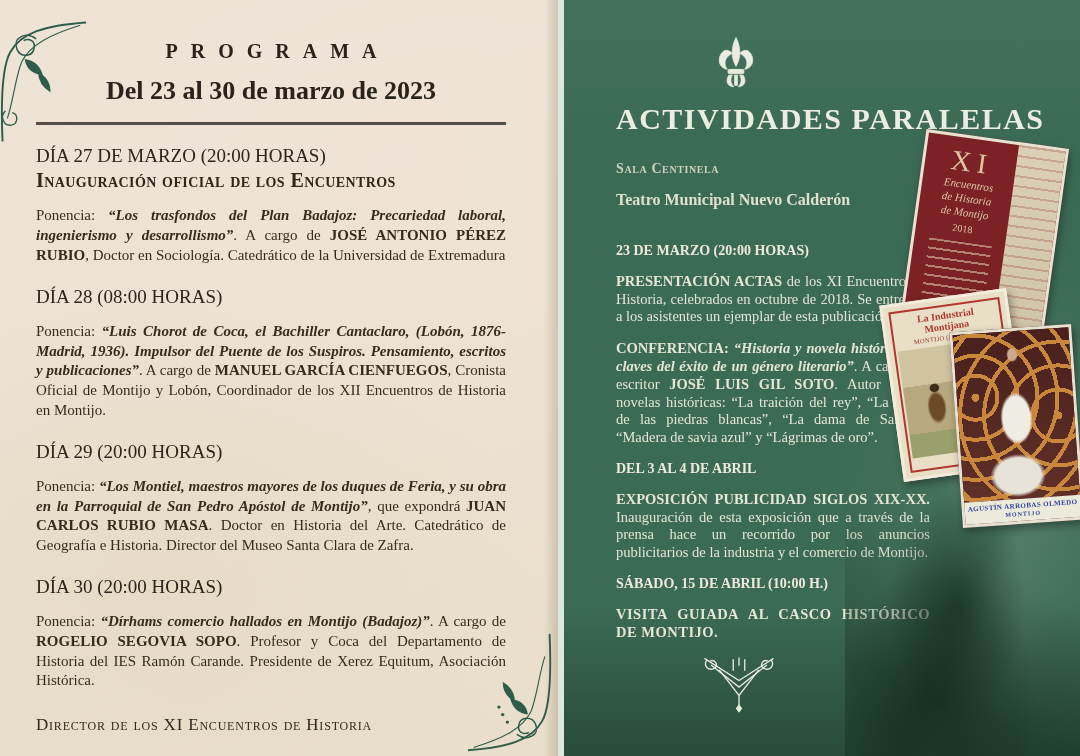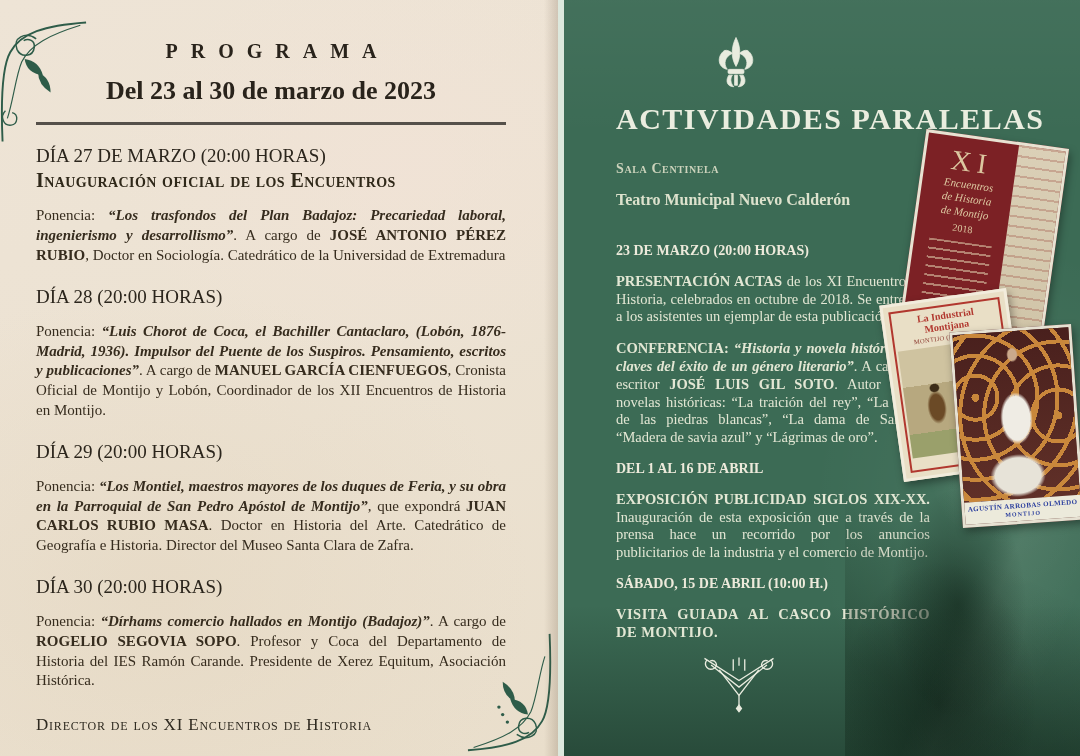--- a/index.html
+++ b/index.html
@@ -135,21 +135,21 @@
         <div class="pl-rule"></div>
       </header>
 
       <article class="day">
         <div class="day-h">DÍA 27 DE MARZO (20:00 HORAS)</div>
         <div class="day-sub">Inauguración oficial de los Encuentros</div>
         <p class="day-p"><span class="sg">Ponencia: </span><span class="sg bi">“Los trasfondos del Plan Badajoz: Precariedad laboral, ingenierismo y desarrollismo”</span><span class="sg">. A cargo de </span><span class="sg b">JOSÉ ANTONIO PÉREZ RUBIO</span><span class="sg">, Doctor en Sociología. Catedrático de la Universidad de Extremadura</span></p>
       </article>
 
       <article class="day">
-        <div class="day-h">DÍA 28 (20:00 HORAS)</div>
+        <div class="day-h">DÍA 28 (08:00 HORAS)</div>
 
         <p class="day-p"><span class="sg">Ponencia: </span><span class="sg bi">“Luis Chorot de Coca, el Bachiller Cantaclaro, (Lobón, 1876-Madrid, 1936). Impulsor del Puente de los Suspiros. Pensamiento, escritos y publicaciones”</span><span class="sg">. A cargo de </span><span class="sg b">MANUEL GARCÍA CIENFUEGOS</span><span class="sg">, Cronista Oficial de Montijo y Lobón, Coordinador de los XII Encuentros de Historia en Montijo.</span></p>
       </article>
 
       <article class="day">
         <div class="day-h">DÍA 29 (20:00 HORAS)</div>
 
         <p class="day-p"><span class="sg">Ponencia: </span><span class="sg bi">“Los Montiel, maestros mayores de los duques de Feria, y su obra en la Parroquial de San Pedro Apóstol de Montijo”</span><span class="sg">, que expondrá </span><span class="sg b">JUAN CARLOS RUBIO MASA</span><span class="sg">. Doctor en Historia del Arte. Catedrático de Geografía e Historia. Director del Museo Santa Clara de Zafra.</span></p>
       </article>
 
@@ -198,21 +198,21 @@
         <h3 class="ev-h">23 DE MARZO (20:00 HORAS)</h3>
         <p class="ev-p"><span class="sg b">PRESENTACIÓN ACTAS</span><span class="sg"> de los XI Encuentros de Historia, celebrados en octubre de 2018. Se entregará a los asistentes un ejemplar de esta publicación.</span></p>
       </article>
 
       <article class="ev">
 
         <p class="ev-p"><span class="sg b">CONFERENCIA: </span><span class="sg bi">“Historia y novela histórica: las claves del éxito de un género literario”</span><span class="sg">. A cargo del escritor </span><span class="sg b">JOSÉ LUIS GIL SOTO</span><span class="sg">. Autor de las novelas históricas: “La traición del rey”, “La colina de las piedras blancas”, “La dama de Saigón”, “Madera de savia azul” y “Lágrimas de oro”.</span></p>
       </article>
 
       <article class="ev ev3">
-        <h3 class="ev-h">DEL 1 AL 16 DE ABRIL</h3>
+        <h3 class="ev-h">DEL 3 AL 4 DE ABRIL</h3>
         <p class="ev-p"><span class="sg b">EXPOSICIÓN PUBLICIDAD SIGLOS XIX-XX.</span><span class="sg"> Inauguración de esta exposición que a través de la prensa hace un recorrido por los anuncios publicitarios de la industria y el comercio de Montijo.</span></p>
       </article>
 
       <article class="ev ev4">
         <h3 class="ev-h">SÁBADO, 15 DE ABRIL (10:00 H.)</h3>
         <p class="ev-p ev-caps"><span class="sg b">VISITA GUIADA AL CASCO HISTÓRICO DE MONTIJO.</span></p>
       </article>
     </div>
 
     <svg class="bottom-flourish" viewBox="0 0 90 70" fill="none" stroke="#e9ecdf" stroke-width="1.6">

